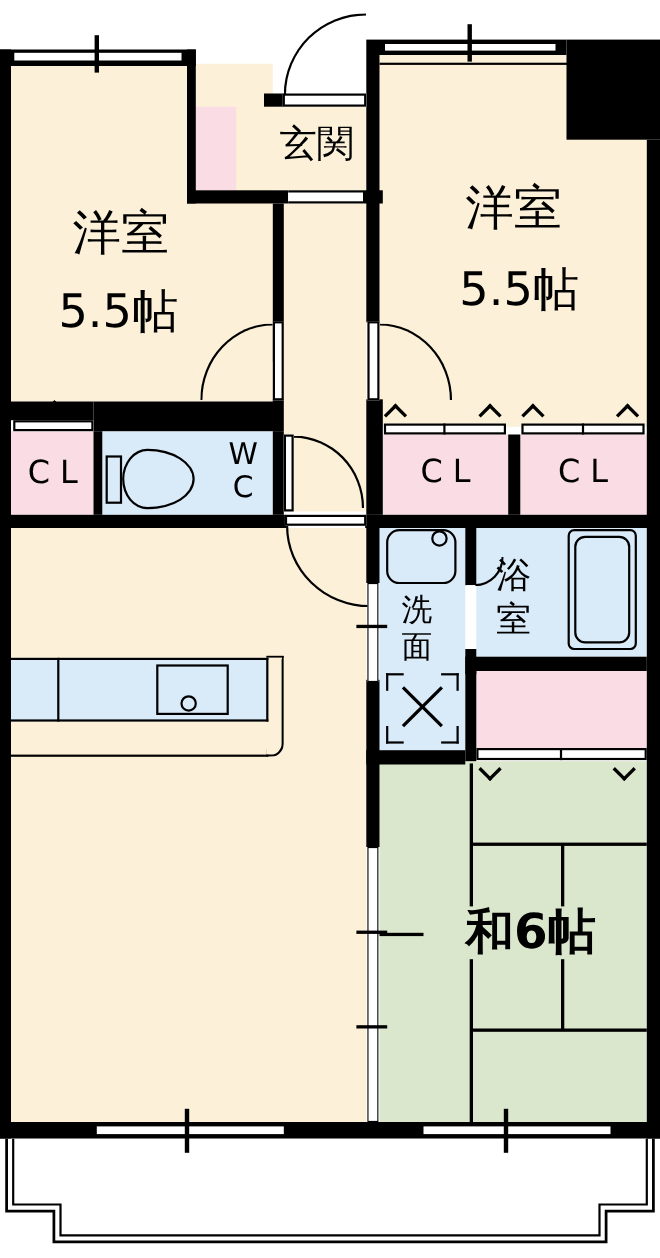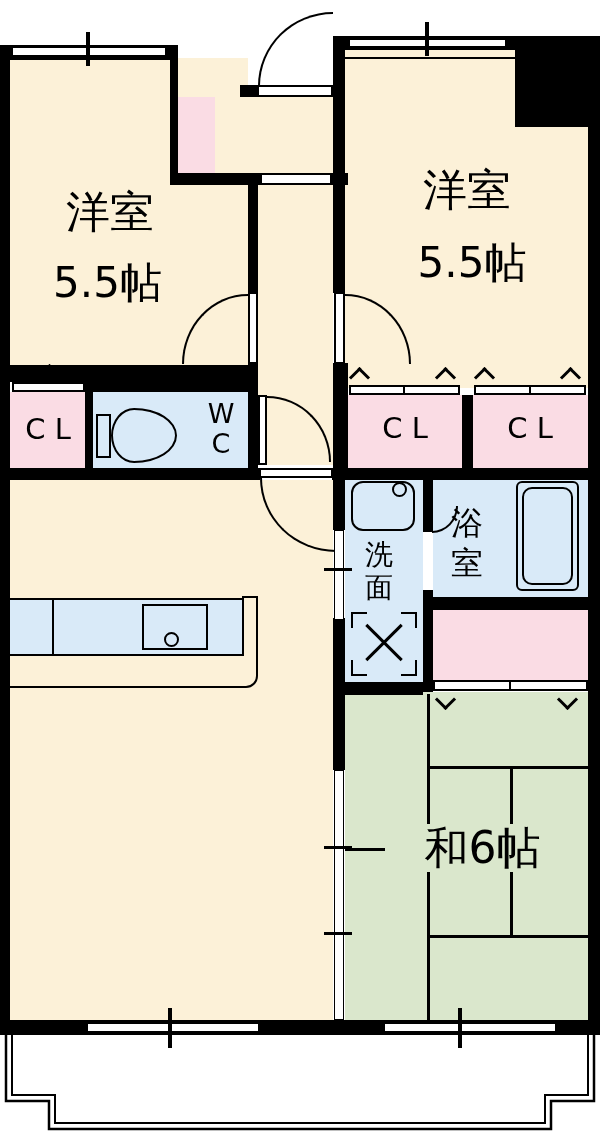--- a/index.html
+++ b/index.html
@@ -156,30 +156,31 @@
 
   <svg style="position:absolute;left:0;top:1035px;" width="600" height="109" viewBox="0 0 600 109">
     <path d="M6 0 V66 H49 V94 H551 V66 H594 V0" fill="none" stroke="#000" stroke-width="2.5"></path>
     <path d="M12 0 V60 H55 V88 H545 V60 H588 V0" fill="none" stroke="#000" stroke-width="2"></path>
   </svg>
 
   <div class="txt" style="left:20px;top:188px;width:180px;font-size:44px;">洋室</div>
   <div class="txt" style="left:15px;top:260px;width:185px;font-size:42px;">5.5帖</div>
   <div class="txt" style="left:382px;top:166px;width:170px;font-size:44px;">洋室</div>
   <div class="txt" style="left:382px;top:240px;width:180px;font-size:42px;">5.5帖</div>
+  <div class="txt" style="left:238px;top:113px;width:100px;font-size:34px;">玄関</div>
   <div class="txt" style="left:14px;top:414px;width:68px;font-size:29px;">C L</div>
   <div class="txt vtxt" style="left:197px;top:399px;width:48px;font-size:27px;line-height:30px;">
     <span>W</span>
       <span>C</span>
   </div>
   <div class="txt" style="left:352px;top:413px;width:106px;font-size:29px;">C L</div>
   <div class="txt" style="left:477px;top:413px;width:106px;font-size:29px;">C L</div>
   <div class="txt vtxt" style="left:360px;top:538px;width:38px;font-size:28px;line-height:33px;">
     <span>洗</span>
       <span>面</span>
   </div>
   <div class="txt vtxt" style="left:444px;top:503px;width:46px;font-size:32px;line-height:40px;">
     <span>浴</span>
       <span>室</span>
   </div>
-  <div class="txt" style="left:385px;top:824px;width:195px;font-size:44px;background:var(--tatami);">和6帖</div>
+  <div class="txt" style="left:385px;top:824px;width:195px;font-size:44px;background:var(--tatami);font-weight:bold;">和6帖</div>
 
 </div>
 
 </body></html>

